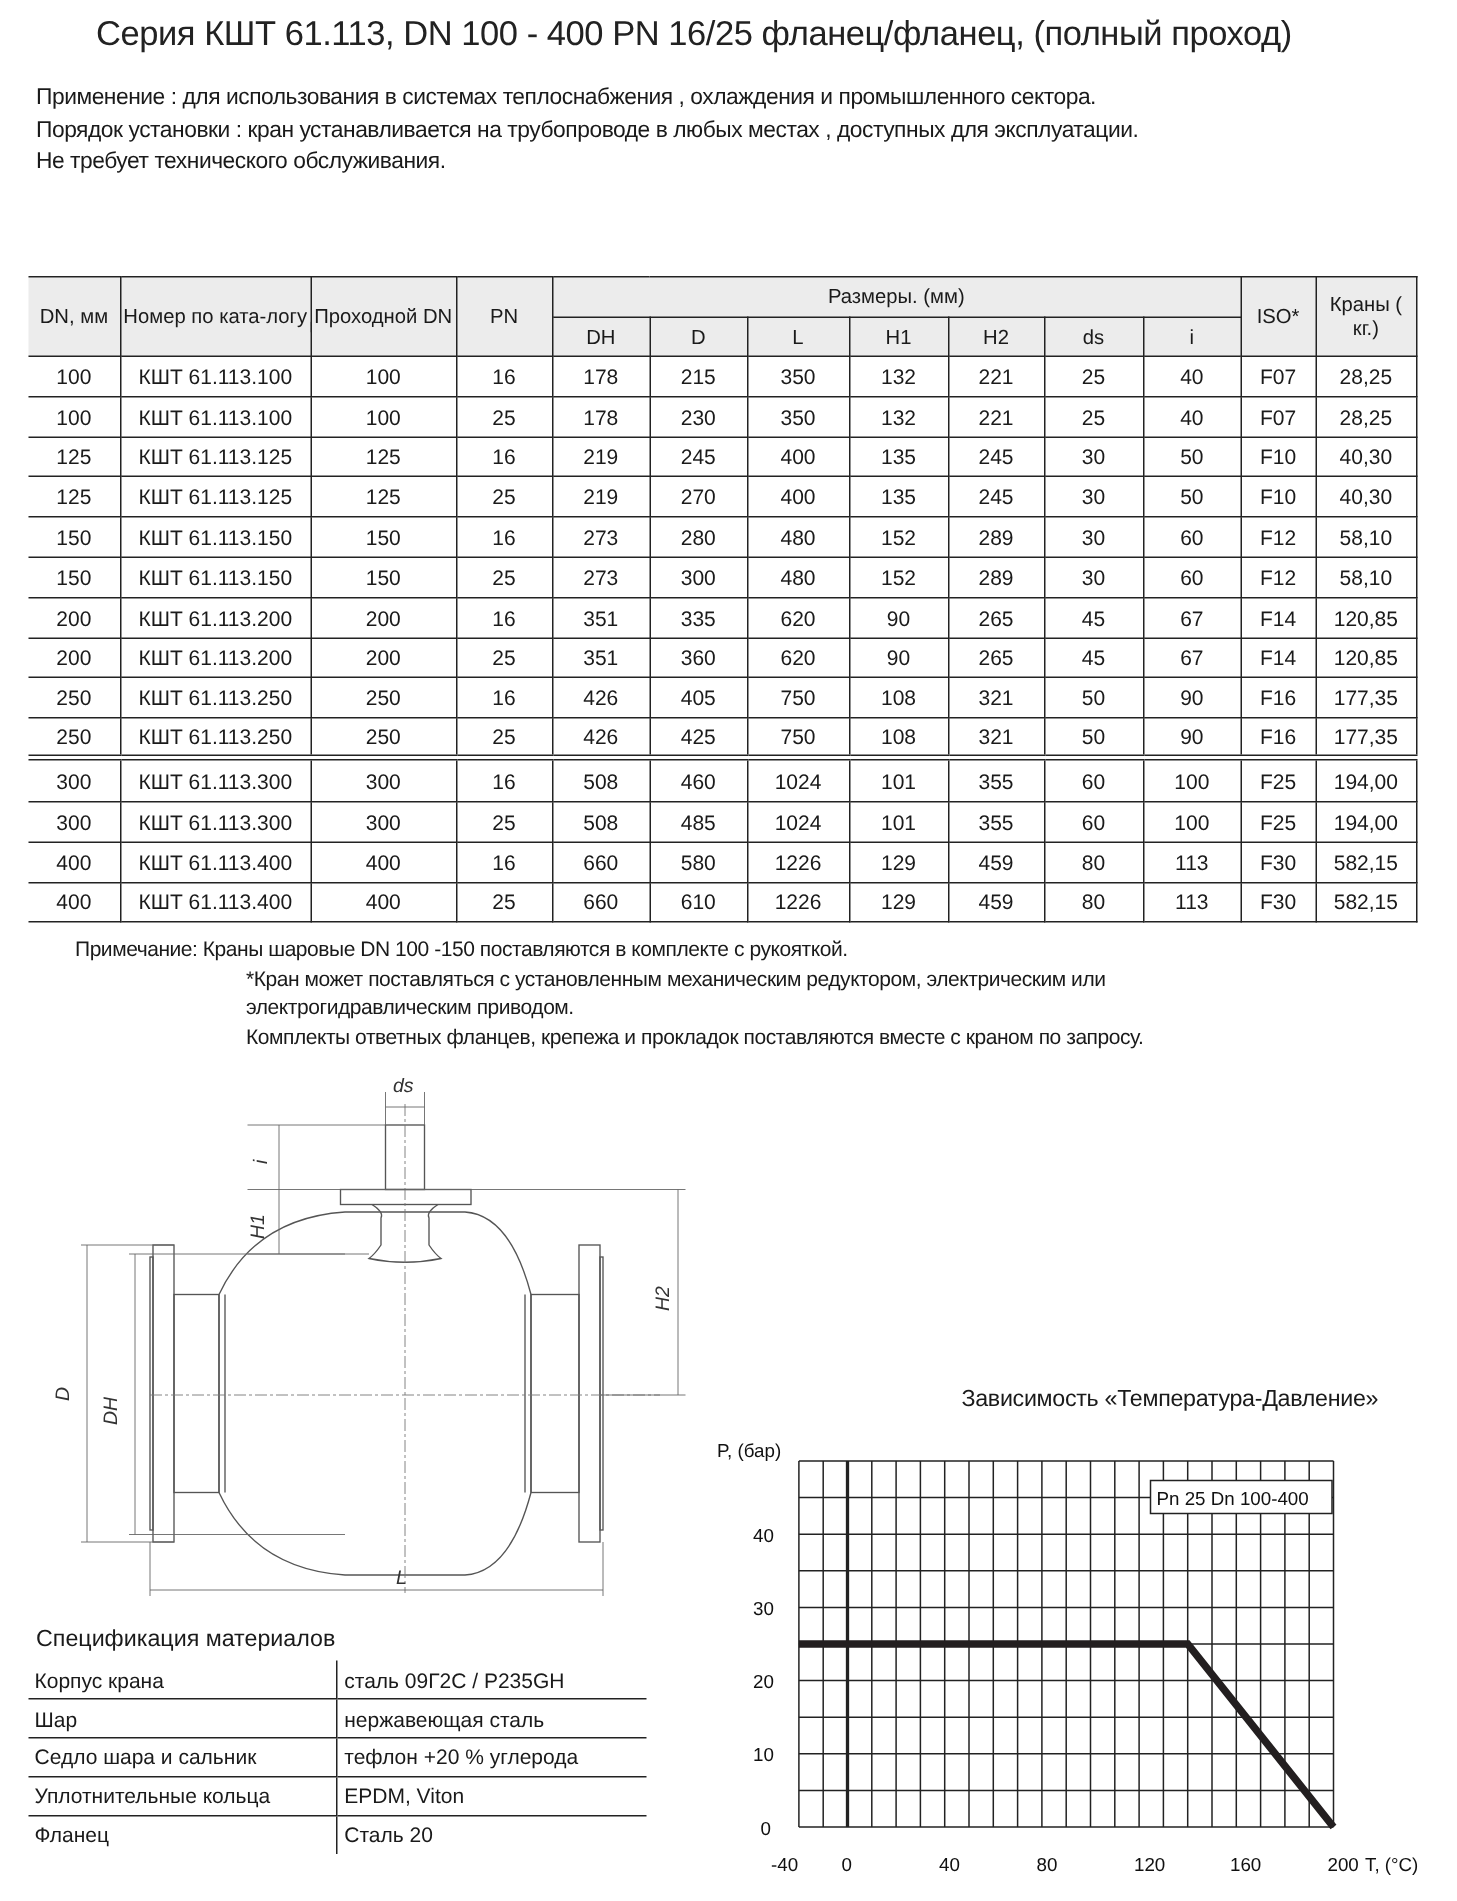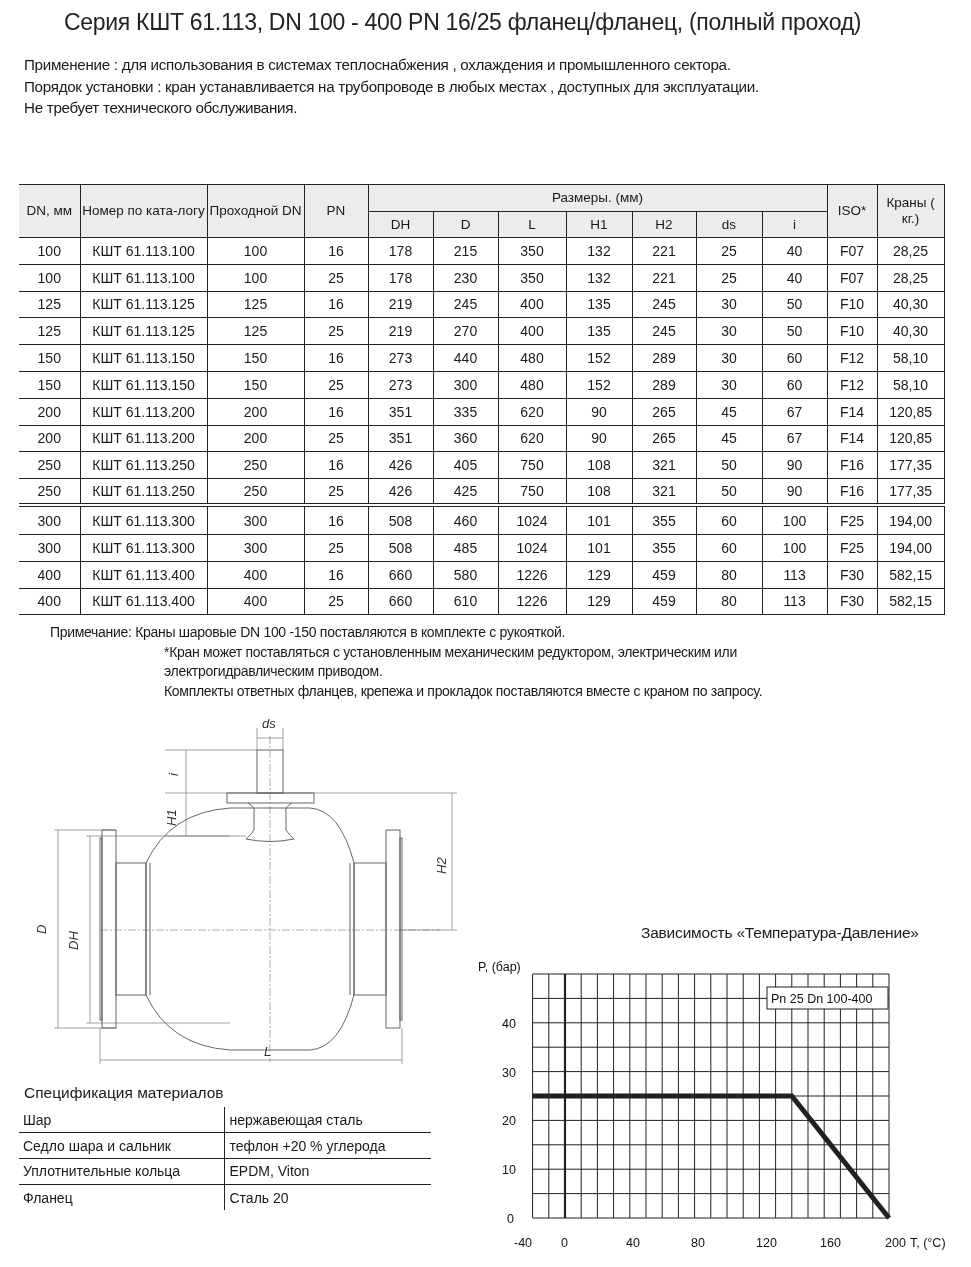--- a/index.html
+++ b/index.html
@@ -143,21 +143,21 @@
         <td>50</td>
         <td>F10</td>
         <td>40,30</td>
       </tr>
       <tr>
         <td>150</td>
         <td>КШТ 61.113.150</td>
         <td>150</td>
         <td>16</td>
         <td>273</td>
-        <td>440</td>
+        <td>280</td>
         <td>480</td>
         <td>152</td>
         <td>289</td>
         <td>30</td>
         <td>60</td>
         <td>F12</td>
         <td>58,10</td>
       </tr>
       <tr>
         <td>150</td>
@@ -366,20 +366,24 @@
   <text x="142" y="108" transform="rotate(-90 152 104)">H1</text>
   <text x="414" y="158" transform="rotate(-90 422 154)">H2</text>
   <text x="14" y="218" transform="rotate(-90 22 214)">D</text>
   <text x="44" y="232" transform="rotate(-90 54 228)">DH</text>
   <text x="244" y="344">L</text>
 </svg>
 
 <div class="abs mat-title">Спецификация материалов</div>
 <table class="materials">
   <tbody id="mat-body">
+      <tr>
+        <td>Корпус крана</td>
+        <td class="val">сталь 09Г2С / P235GH</td>
+      </tr>
       <tr>
         <td>Шар</td>
         <td class="val">нержавеющая сталь</td>
       </tr>
       <tr>
         <td>Седло шара и сальник</td>
         <td class="val">тефлон +20 % углерода</td>
       </tr>
       <tr>
         <td>Уплотнительные кольца</td>

